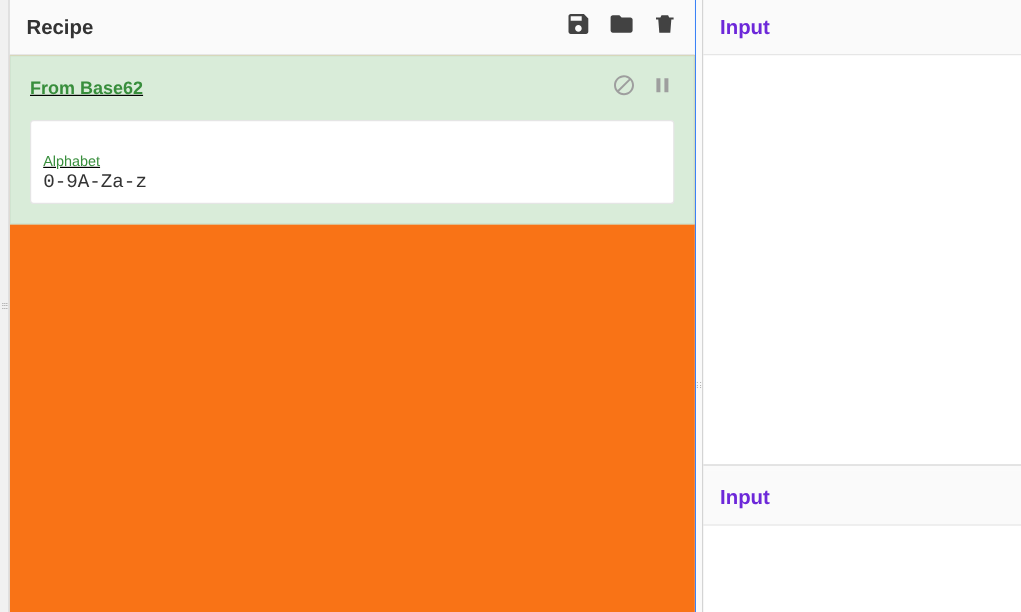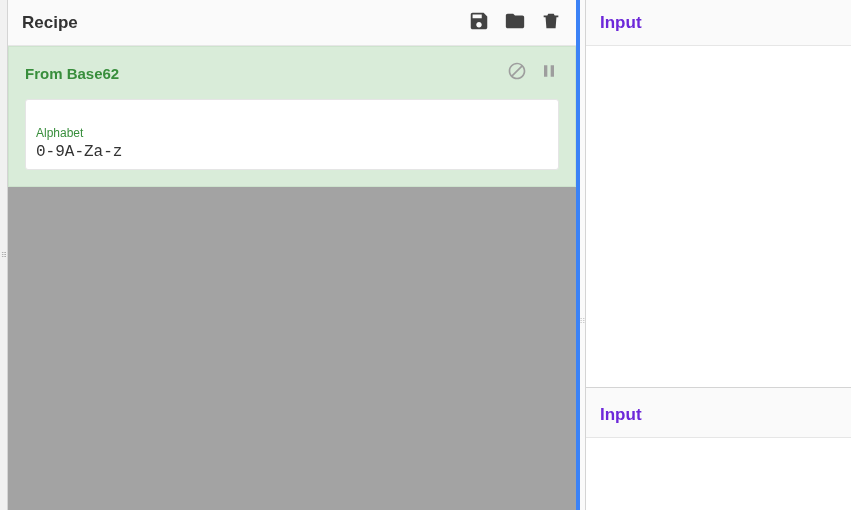--- a/index.html
+++ b/index.html
@@ -1,25 +1,25 @@
 <!DOCTYPE html>
 <html><head>
 <meta charset="utf-8">
 <style>
   * { box-sizing: border-box; margin: 0; padding: 0; }
   html, body { width: 851px; height: 510px; font-family: Arial, Helvetica, sans-serif; overflow: hidden; background: #fff; }
   .app { display: flex; width: 100%; height: 100%; }
   .left-gutter { width: 8px; background: #f1f1f1; border-right: 1px solid #d4d4d4; position: relative; }
   .left-gutter .dots { position: absolute; top: 50%; left: 50%; transform: translate(-50%,-50%); color: #999; font-size: 8px; letter-spacing: -1px; line-height: 2px; }
-  .recipe { flex: 1; display: flex; flex-direction: column; border-right: 4px solid #3b82f6; }
+  .recipe { flex: 1; display: flex; flex-direction: column; border-right: 1px solid #3b82f6; }
   .recipe-header { display: flex; align-items: center; height: 46px; padding: 0 14px; border-bottom: 1px solid #e6e6e6; background: #fafafa; }
   .recipe-title { font-size: 17px; font-weight: bold; color: #333; flex: 1; }
   .hdr-icons { display: flex; gap: 14px; align-items: center; }
   .hdr-icons svg { width: 22px; height: 22px; fill: #424242; cursor: pointer; }
-  .recipe-body { flex: 1; overflow: auto; background: #a3a3a3; }
+  .recipe-body { flex: 1; overflow: auto; background: #f97316; text-decoration: underline; }
   .operation { background: #d9ecd9; border: 1px solid #cde3cd; margin: 0; padding: 14px 16px 16px 16px; }
   .op-head { display: flex; align-items: center; margin-bottom: 14px; }
   .op-name { color: #388e3c; font-weight: bold; font-size: 15px; flex: 1; }
   .op-ctrl { display: flex; gap: 12px; align-items: center; }
   .op-ctrl svg { width: 20px; height: 20px; fill: #9e9e9e; cursor: pointer; }
   .op-arg { background: #fff; border: 1px solid #e5e5e5; border-radius: 3px; padding: 6px 10px 8px 10px; }
   .arg-label { color: #388e3c; font-size: 12px; margin-bottom: 2px; margin-top: 20px; }
   .arg-value { background: transparent; border: none; outline: none; width: 100%; font-family: "Courier New", monospace; font-size: 16px; color: #333; }
   .splitter { width: 6px; background: #fafafa; border-right: 1px solid #d4d4d4; position: relative; cursor: col-resize; }
   .splitter .dots { position: absolute; top: 63%; left: 50%; transform: translate(-50%,-50%); color: #aaa; font-size: 8px; line-height: 2px; }

